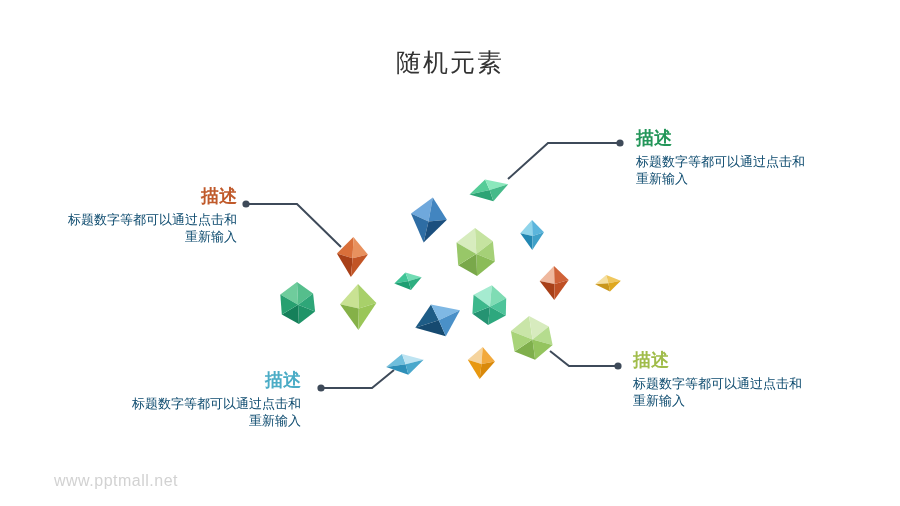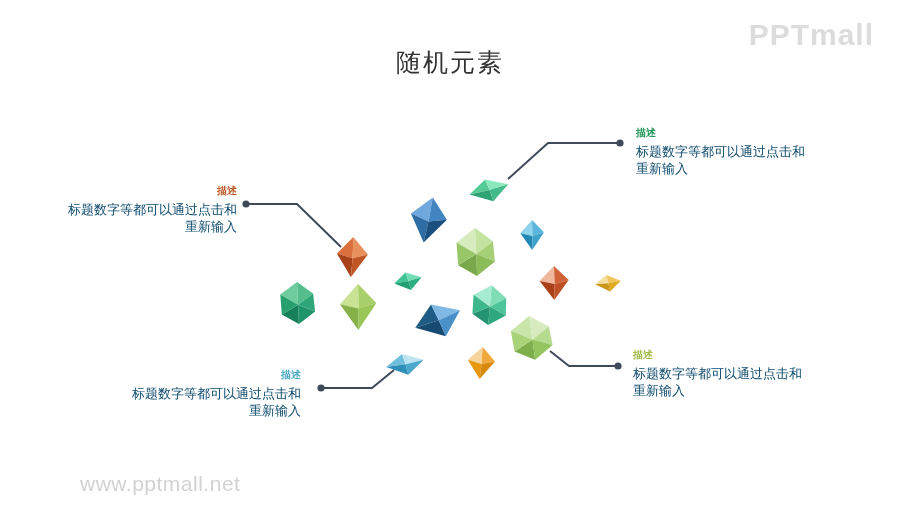--- a/index.html
+++ b/index.html
@@ -9,43 +9,41 @@
   }
   .slide-title{
     position:absolute;left:0;right:0;top:46px;text-align:center;
     font-size:25px;color:#333333;letter-spacing:2px;
   }
   .logo{
     position:absolute;right:26px;top:18px;font-size:30px;font-weight:bold;
     color:#dcdcdc;letter-spacing:1px;
   }
   .watermark{
-    position:absolute;left:54px;top:472px;font-size:21px;color:#d2d2d2;
+    position:absolute;left:54px;top:472px;font-size:16px;color:#d2d2d2;
     letter-spacing:0.5px;
-    margin-left:26px;
   }
   #graphic{position:absolute;left:0;top:0;}
   .callout{position:absolute;}
-  .callout .callout-label{font-size:10px;font-weight:bold;margin-bottom:3px;}
+  .callout .callout-label{font-size:18px;font-weight:bold;margin-bottom:3px;}
   .callout .callout-body{font-size:13px;color:#0c4a6e;line-height:17px;}
   .callout .callout-body span{display:block;}
   .align-right{text-align:right;}
   .align-left{text-align:left;}
   .co-tl{left:40px;top:184px;width:197px;}
   .co-tr{left:636px;top:126px;width:195px;}
   .co-bl{left:105px;top:368px;width:196px;}
   .co-br{left:633px;top:348px;width:195px;}
 </style>
 </head>
 <body>
 
 <div class="slide">
 
   <div class="slide-title">随机元素</div>
-  <div class="logo">PPTmall</div>
 
   <svg id="graphic" width="900" height="506" viewBox="0 0 900 506">
       <g>
         <polyline points="246,204 297,204 341,247" fill="none" stroke="#3E4A59" stroke-width="2"></polyline>
         <circle cx="246" cy="204" r="3.6" fill="#3E4A59"></circle>
       </g>
       <g>
         <polyline points="620,143 548,143 508,179" fill="none" stroke="#3E4A59" stroke-width="2"></polyline>
         <circle cx="620" cy="143" r="3.6" fill="#3E4A59"></circle>
       </g>

